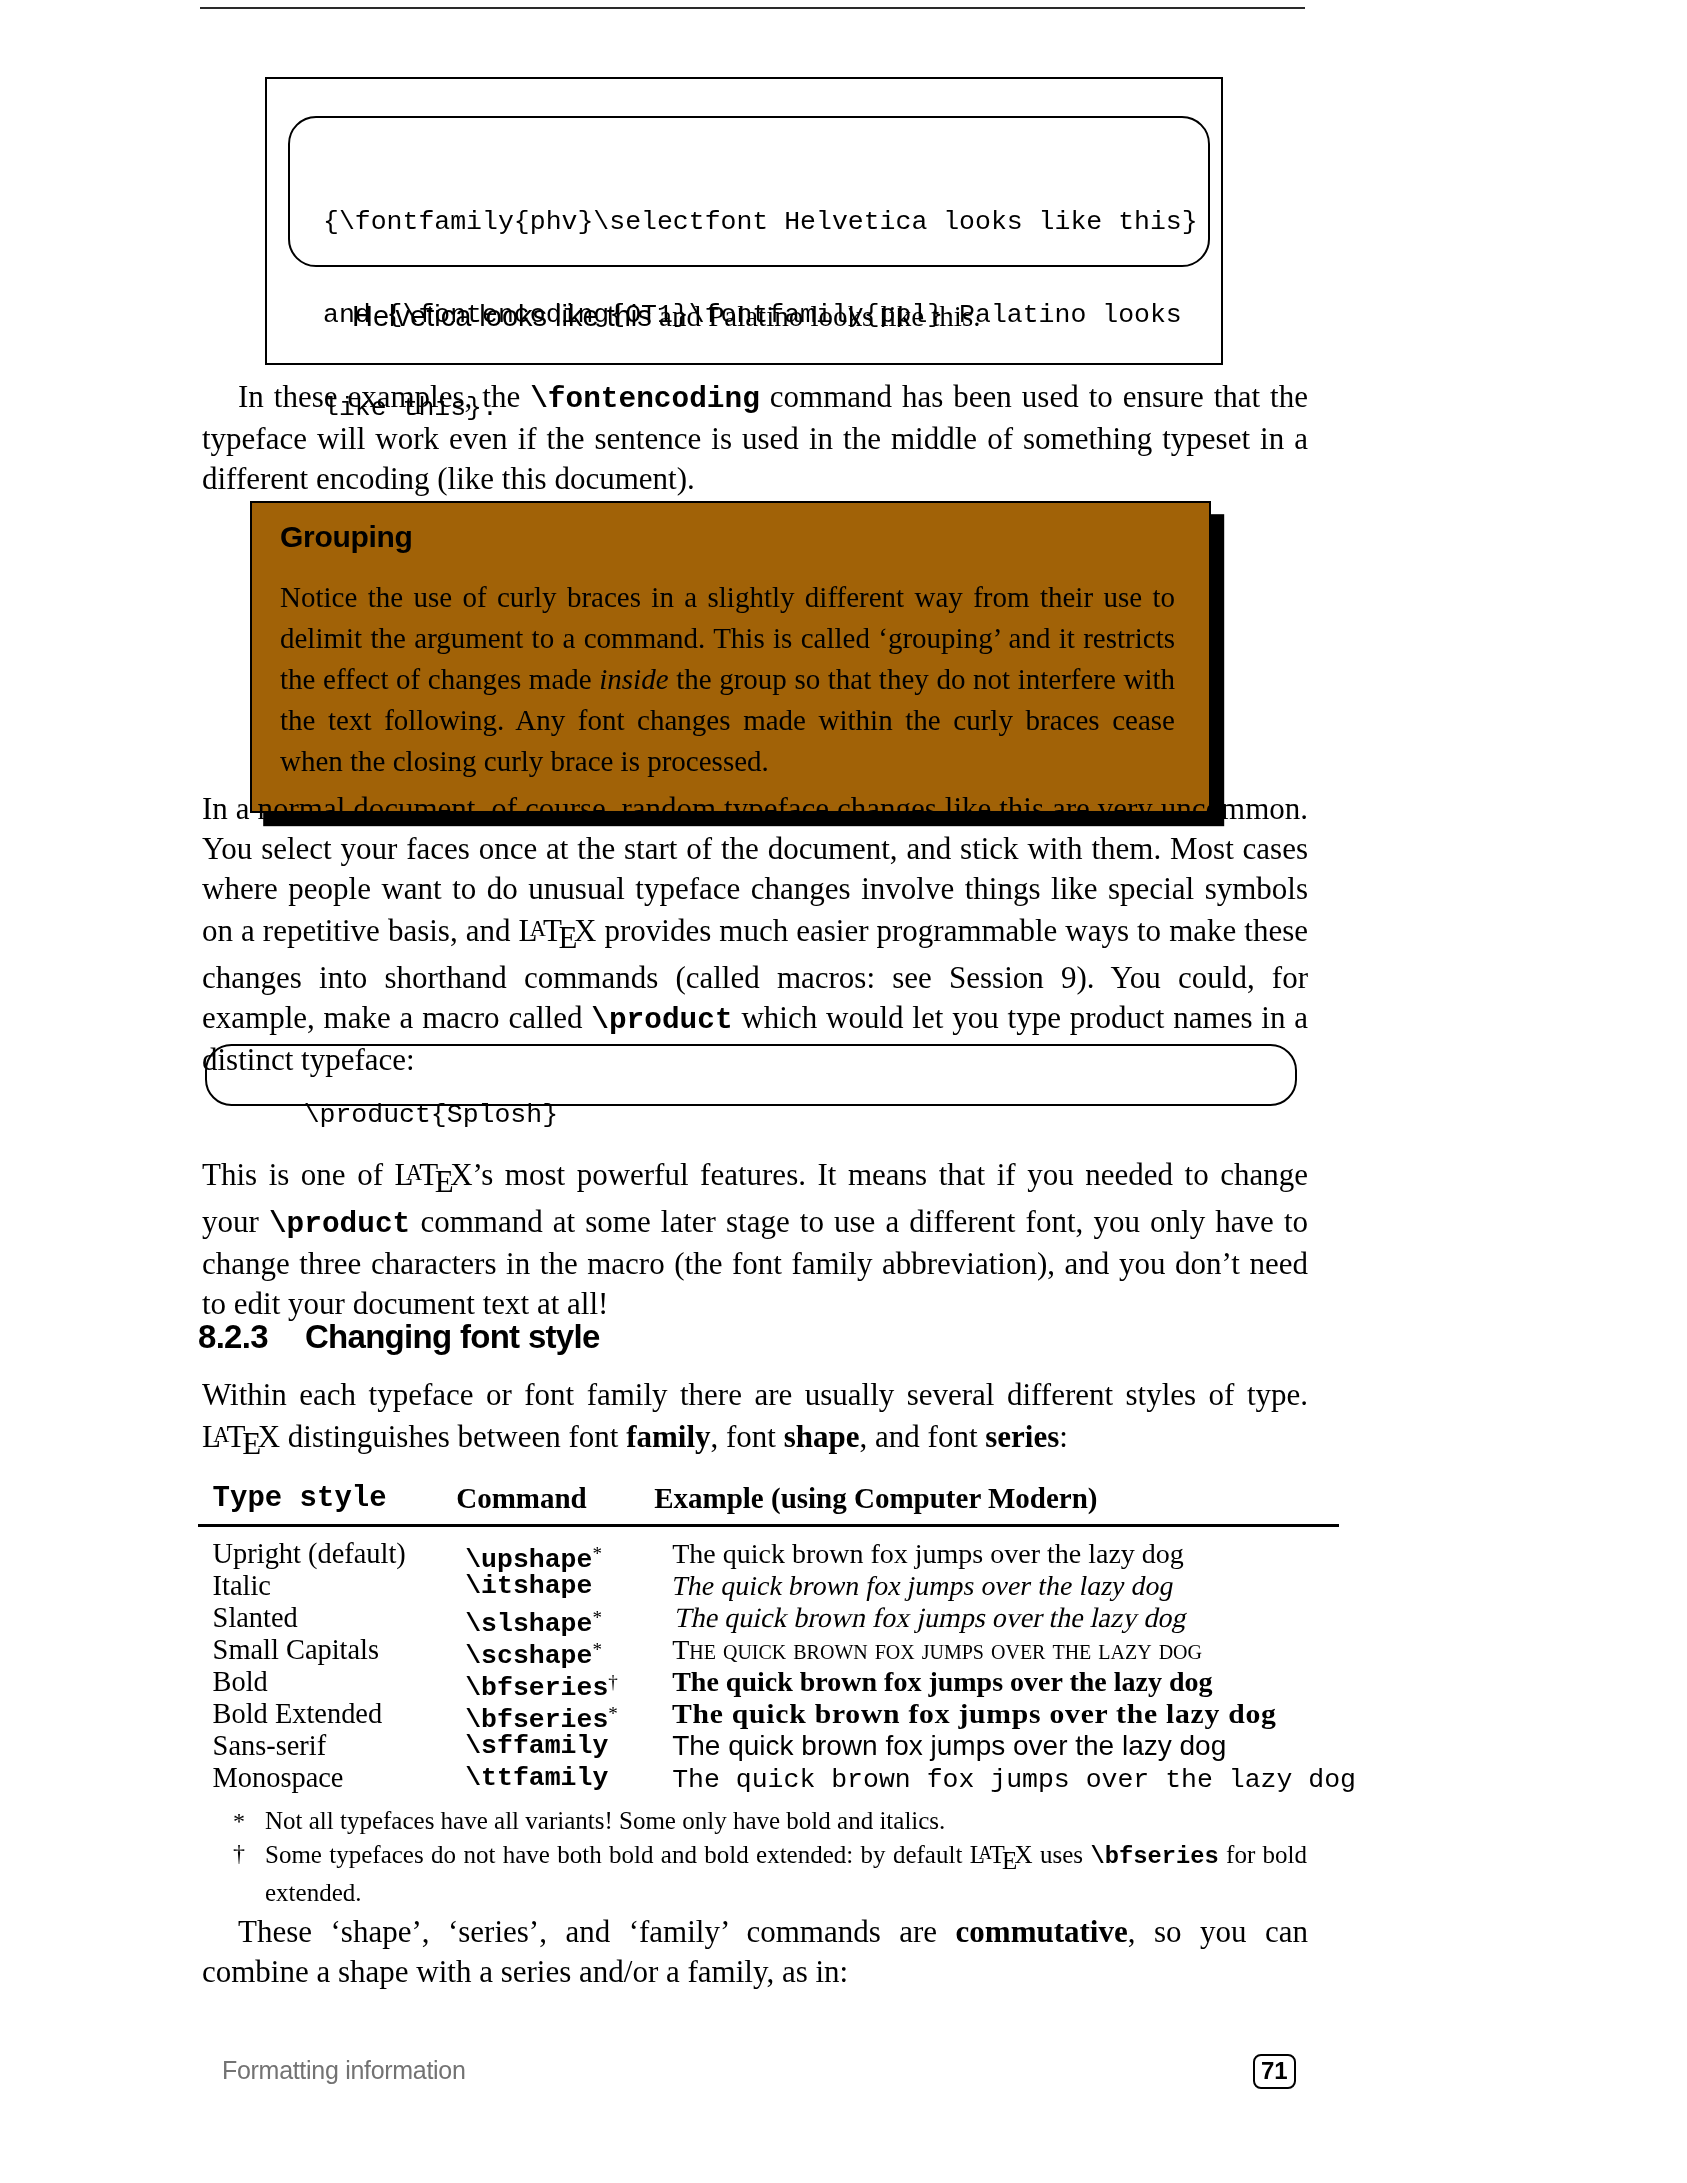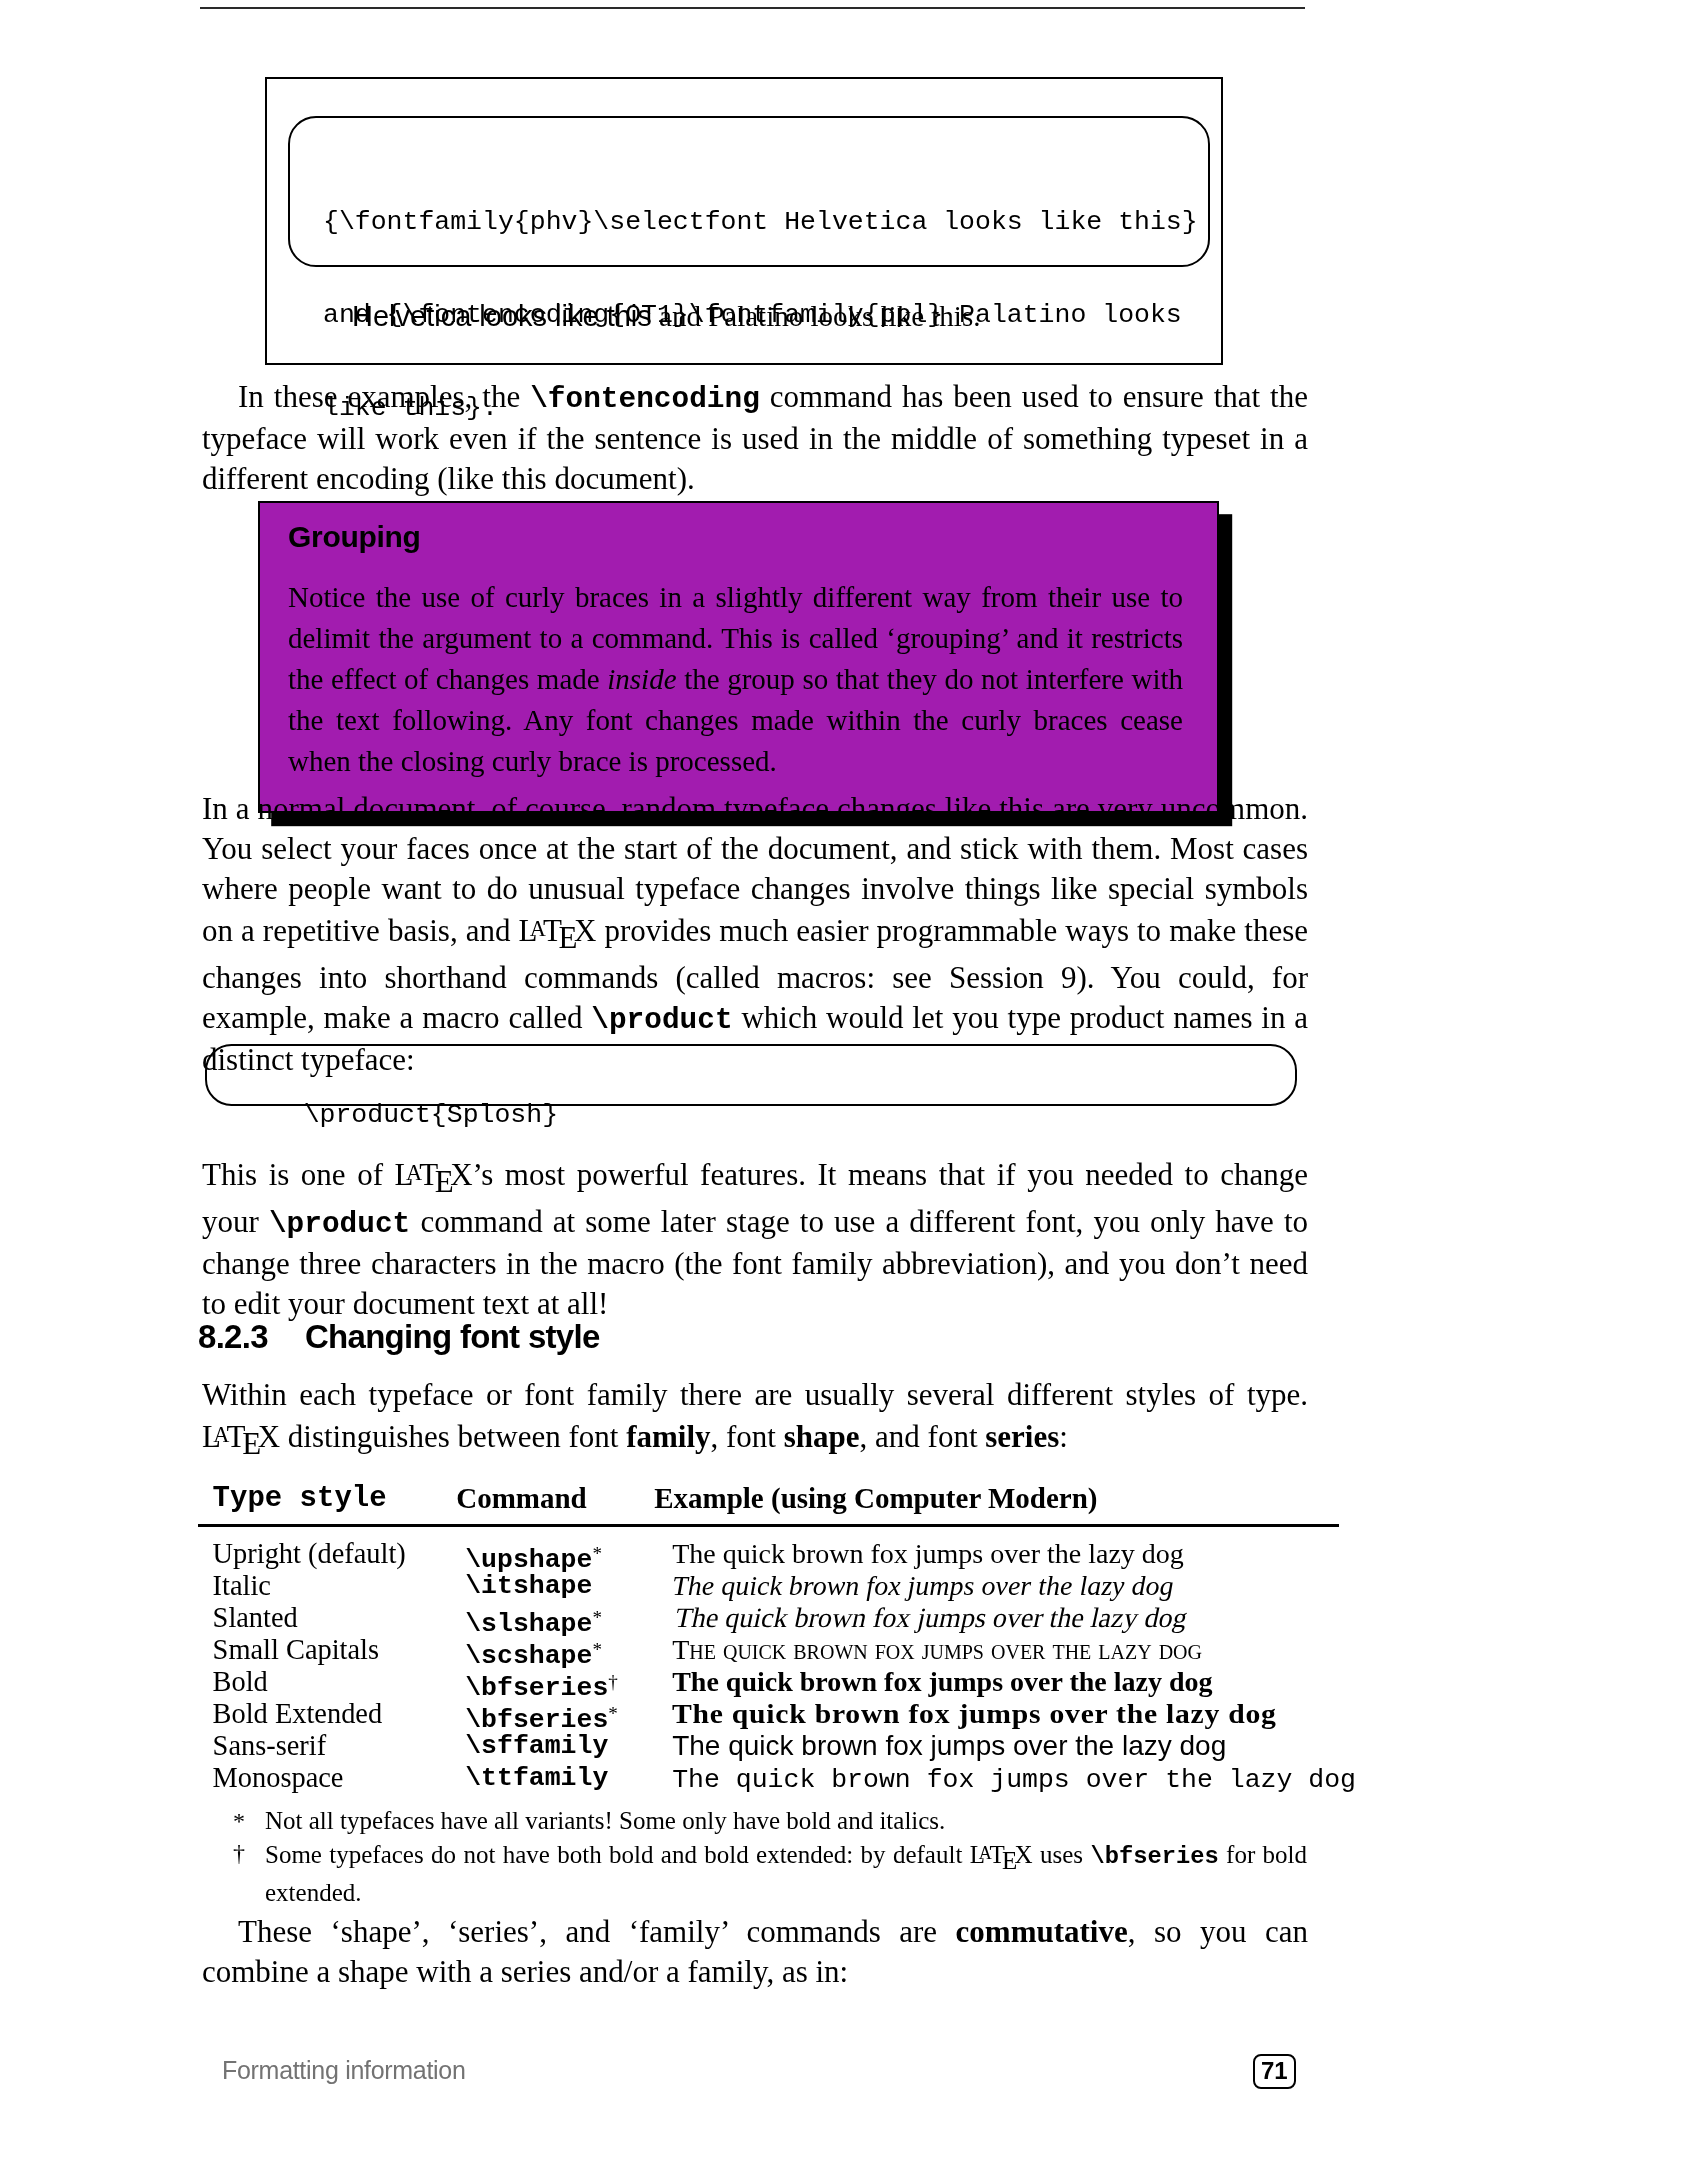--- a/index.html
+++ b/index.html
@@ -49,25 +49,25 @@
     font-family: "Liberation Mono", monospace; font-size: 26.5px; line-height: 31px;
     white-space: pre;
   }
   .example-result {
     margin-top: 33px; padding-left: 85px;
     font-size: 29px;
   }
 
   
   .grouping-box {
-    position: absolute; left: 258px; top: 501px; width: 961px;
+    position: absolute; left: 250px; top: 501px; width: 961px;
     border: 2px solid #000; box-sizing: border-box;
     box-shadow: 13.2px 13.2px 0 #000;
     padding: 17px 34px 29px 28px;
-    background: #a21caf;
+    background: #a16207;
   }
   .grouping-title {
     font-family: "Liberation Sans", sans-serif; font-weight: bold;
     font-size: 30px; letter-spacing: -0.3px; margin-bottom: 22.5px;
   }
   .grouping-body {
     font-size: 29px; line-height: 41px; text-align: justify;
   }
 
   

